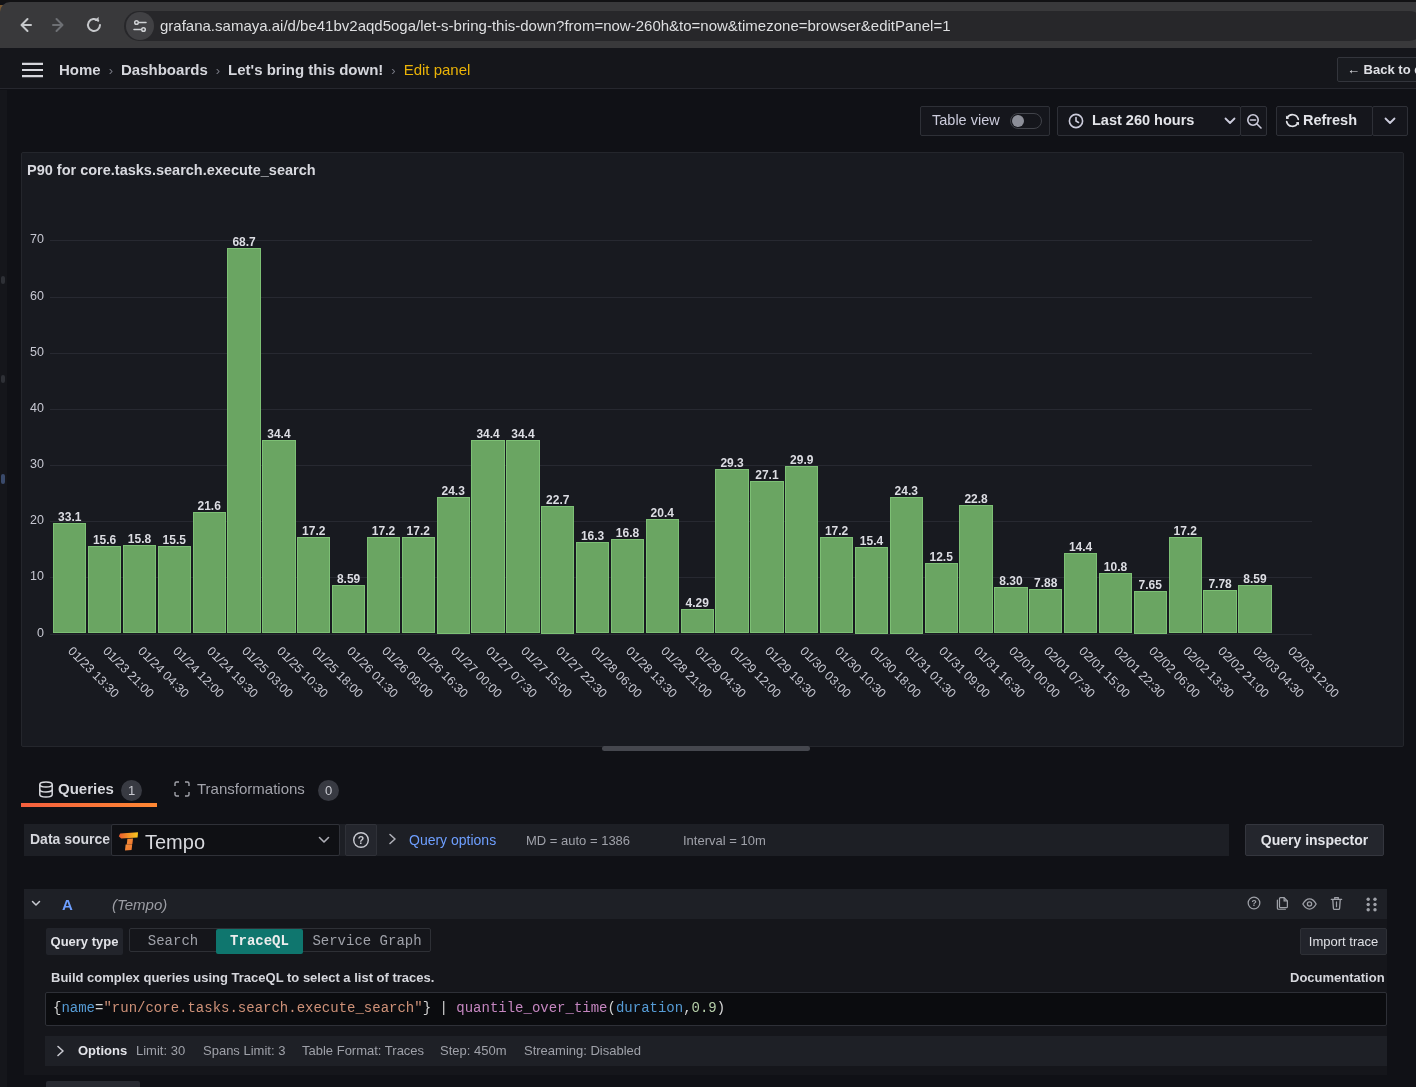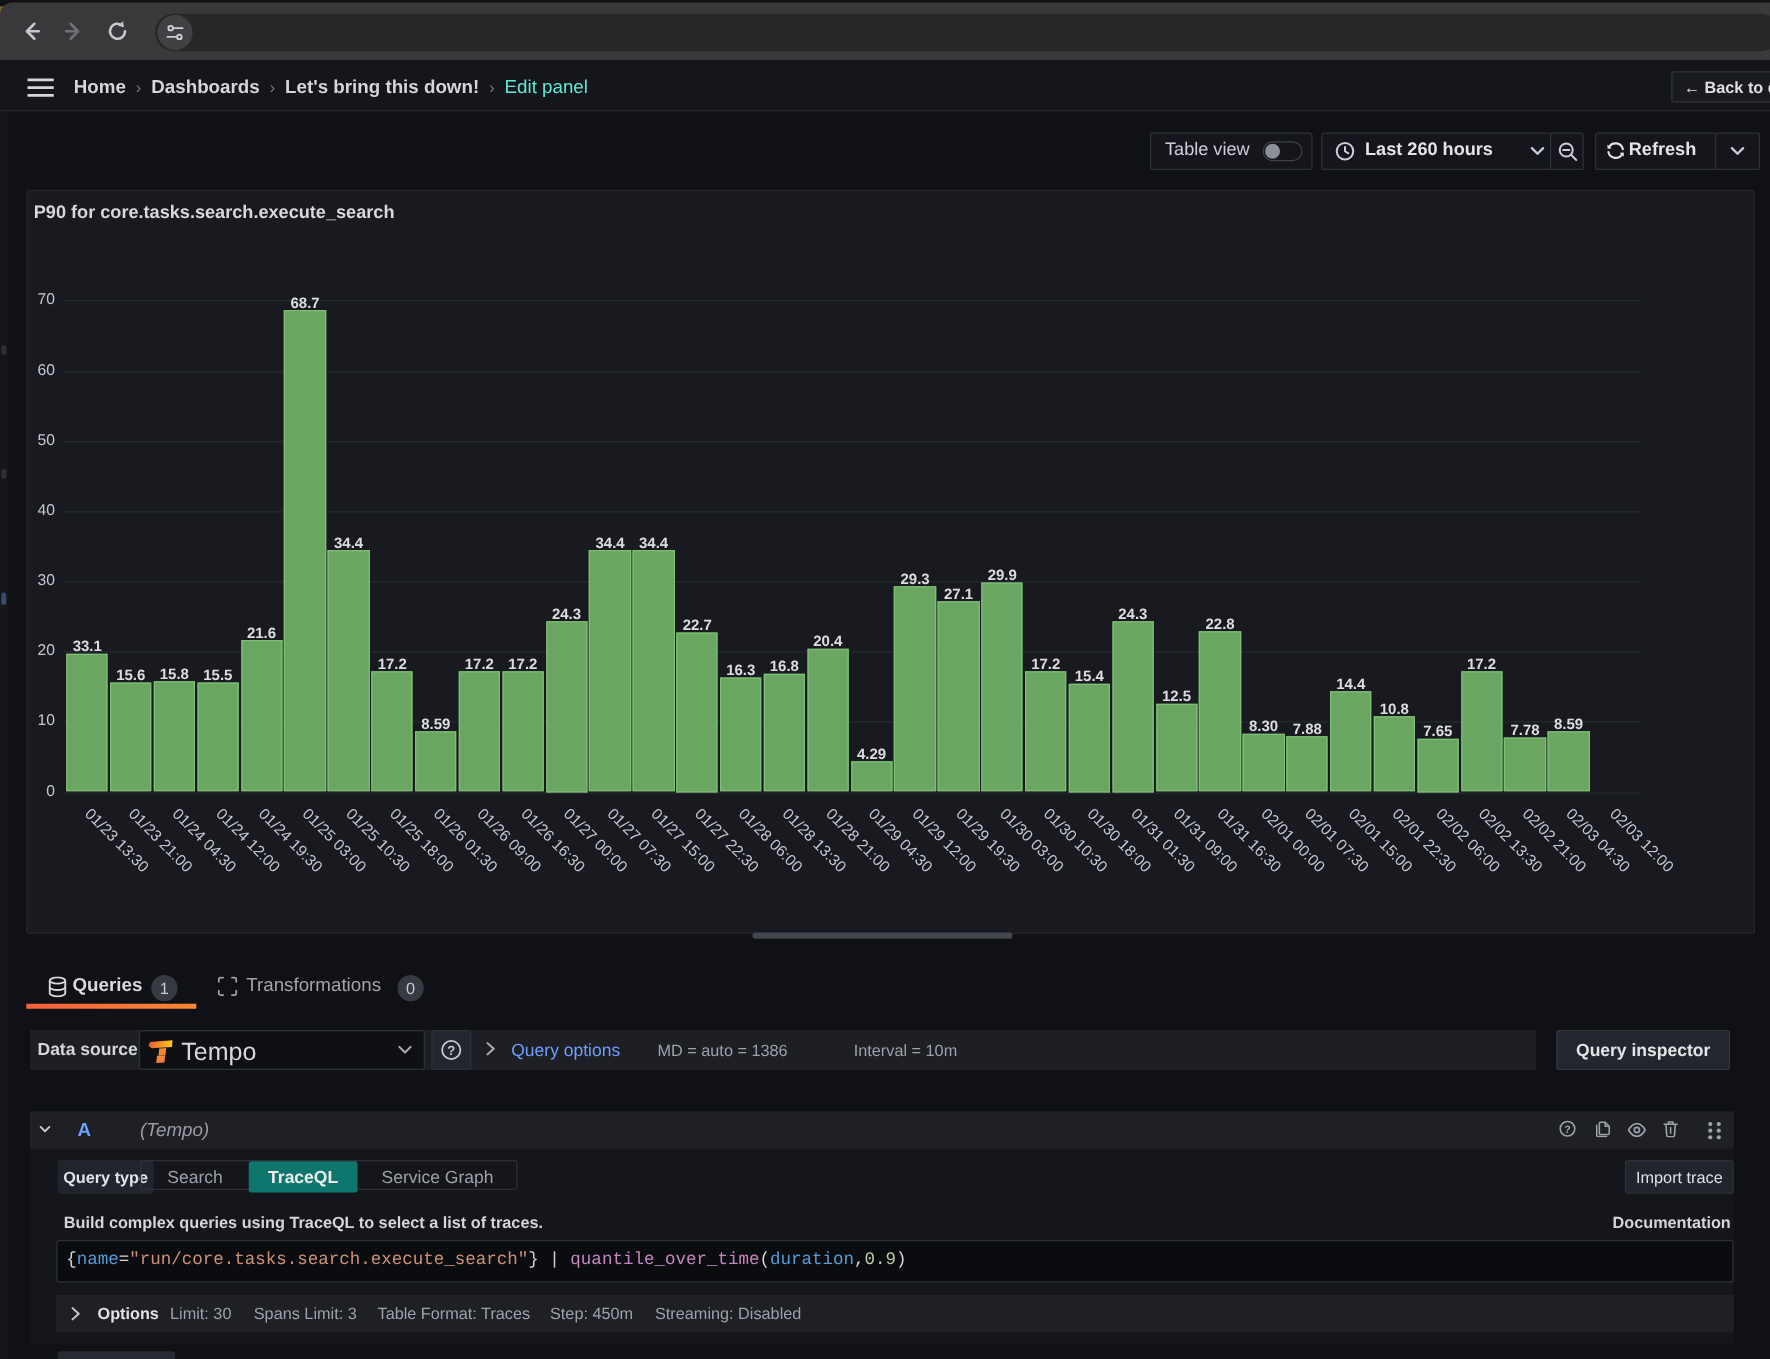--- a/index.html
+++ b/index.html
@@ -14,21 +14,21 @@
 .navic { position:absolute; top:13px; width:20px; height:20px; }
 #urlpill { position:absolute; left:124px; top:9px; width:1300px; height:30px;
   border-radius:15px; background:#27272a; }
 #pillic { position:absolute; left:126px; top:10px; width:28px; height:28px; border-radius:50%; background:#414144; }
 #urltxt { position:absolute; left:160px; top:15px; font-size:15px; color:#dedfe1; letter-spacing:0px; }
 
 
 #navbar { position:absolute; left:0; top:48px; width:1416px; height:41px; background:#15161b; border-bottom:1px solid #26272e; }
 #crumbs { position:absolute; left:59px; top:61px; font-size:15px; font-weight:600; color:#d5d6dc; }
 #crumbs .sep { color:#777983; font-weight:400; padding:0 8px; font-size:13px; }
-#crumbs .dim { color:#5eead4;text-align:center; }
+#crumbs .dim { color:#eab308;text-align:center; }
 #backbtn { position:absolute; left:1337px; top:57px; width:110px; height:25px; background:#191b20;
   border:1px solid #33353c; border-radius:2px; color:#dfe0e5; font-size:13px; font-weight:600;
   line-height:23px; padding-left:9px; white-space:nowrap; }
 
 
 .tbtn { position:absolute; top:106px; height:30px; background:#15161c; border:1px solid #2e3037;
   border-radius:2px; color:#ccccdc; font-size:14px; }
 
 
 #panel { position:absolute; left:21px; top:152px; width:1383px; height:595px;
@@ -64,21 +64,21 @@
   border:1px solid #34363e; border-radius:2px; color:#e3e4e9; font-size:14px; font-weight:600;
   text-align:center; line-height:30px; }
 
 
 #qcard { position:absolute; left:24px; top:889px; width:1363px; height:186px; background:#15161b; }
 #qhead { position:absolute; left:24px; top:889px; width:1363px; height:30px; background:#1e2026; }
 #qA { position:absolute; left:62px; top:896px; color:#6e9fff; font-size:15px; font-weight:600; }
 #qtempo { position:absolute; left:112px; top:896px; color:#9b9ca3; font-size:15px; font-style:italic; }
 #qtypebox { position:absolute; left:46px; top:928px; width:77px; height:27px; background:#22242b;
   border-radius:2px; color:#e2e3e8; font-size:13px; font-weight:600; text-align:center; line-height:27px; }
-#radiog { position:absolute; left:112px; top:928px; width:302px; height:24px; border:1px solid #2e3036; border-radius:2px; }
+#radiog { position:absolute; left:129px; top:928px; width:302px; height:24px; border:1px solid #2e3036; border-radius:2px;font-family:Liberation Mono, monospace; }
 #radiog .opt { position:absolute; top:0; height:25px; line-height:25px; font-size:14px; color:#9fa1a9; text-align:center; }
 #radiog .sel { background:#0f766e; color:#eceded; font-weight:600; border-radius:2px; }
 #importbtn { position:absolute; left:1300px; top:928px; width:87px; height:27px; background:#22242b;
   border:1px solid #2e3036; border-radius:2px; color:#dfe0e5; font-size:13px; text-align:center; line-height:25px; }
 #buildtxt { position:absolute; left:51px; top:970px; font-size:13px; font-weight:700; color:#d5d6dc; }
 #doctxt { position:absolute; left:1290px; top:970px; font-size:13px; font-weight:700; color:#d5d6dc; }
 #editor { position:absolute; left:45px; top:992px; width:1342px; height:34px; background:#0b0c0f;
   border:1px solid #2e3037; border-radius:2px; }
 #code { position:absolute; left:53px; top:1000px; font-family:"Liberation Mono", monospace;
   font-size:14px; color:#d4d4d4; white-space:pre; }
@@ -110,20 +110,21 @@
       <path d="M14.6 1.8 L14.6 6 L10.4 6 Z" fill="#c6c8cb"></path>
     </svg>
   <div id="urlpill"></div>
   <div id="pillic"></div>
   <svg class="abs" style="left:132px;top:16px" width="16" height="16" viewBox="0 0 16 16">
       <circle cx="4.5" cy="4.5" r="1.8" stroke="#cfd1d4" stroke-width="1.5" fill="none"></circle>
       <path d="M7 4.5 H14" stroke="#cfd1d4" stroke-width="1.5" stroke-linecap="round"></path>
       <circle cx="11.5" cy="11.5" r="1.8" stroke="#cfd1d4" stroke-width="1.5" fill="none"></circle>
       <path d="M2 11.5 H9" stroke="#cfd1d4" stroke-width="1.5" stroke-linecap="round"></path>
     </svg>
+  <div id="urltxt">grafana.samaya.ai/d/be41bv2aqd5oga/let-s-bring-this-down?from=now-260h&amp;to=now&amp;timezone=browser&amp;editPanel=1</div>
 </div>
 
 
 <div id="navbar"></div>
 <svg class="abs" style="left:21px;top:62px" width="23" height="16" viewBox="0 0 23 16">
     <path d="M1 1.8 H22 M1 8 H22 M1 14.2 H22" stroke="#d5d6dc" stroke-width="2.2"></path>
   </svg>
 <div id="crumbs">Home<span class="sep">›</span>Dashboards<span class="sep">›</span>Let's bring this down!<span class="sep">›</span><span class="dim" style="font-weight:400">Edit panel</span></div>
 <div id="backbtn">← Back to d</div>
 

